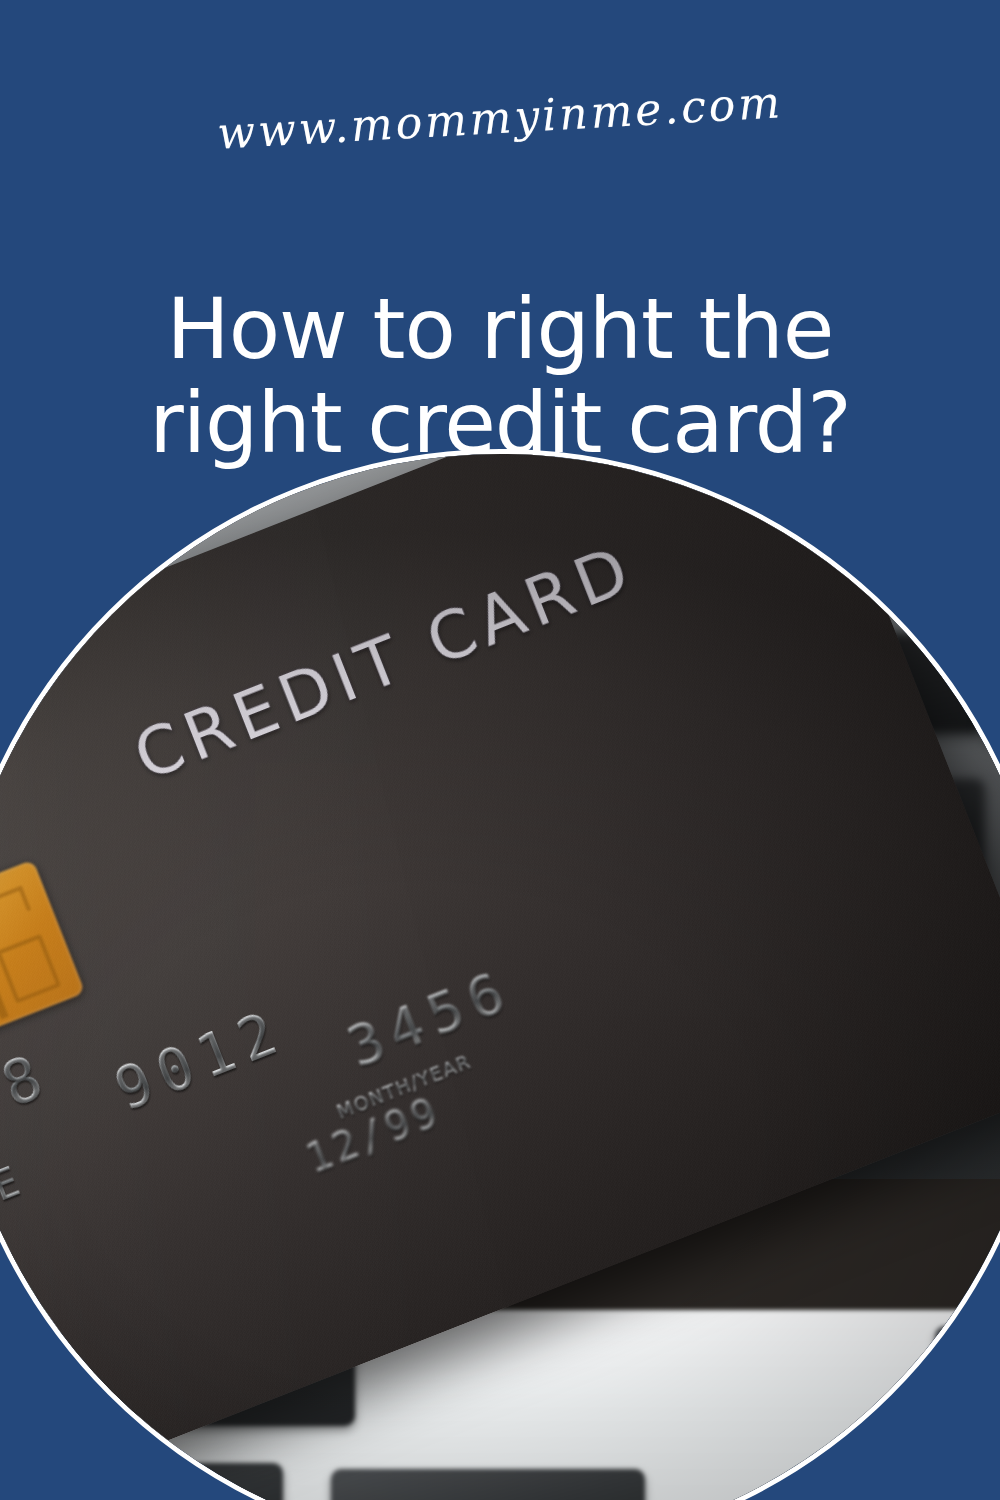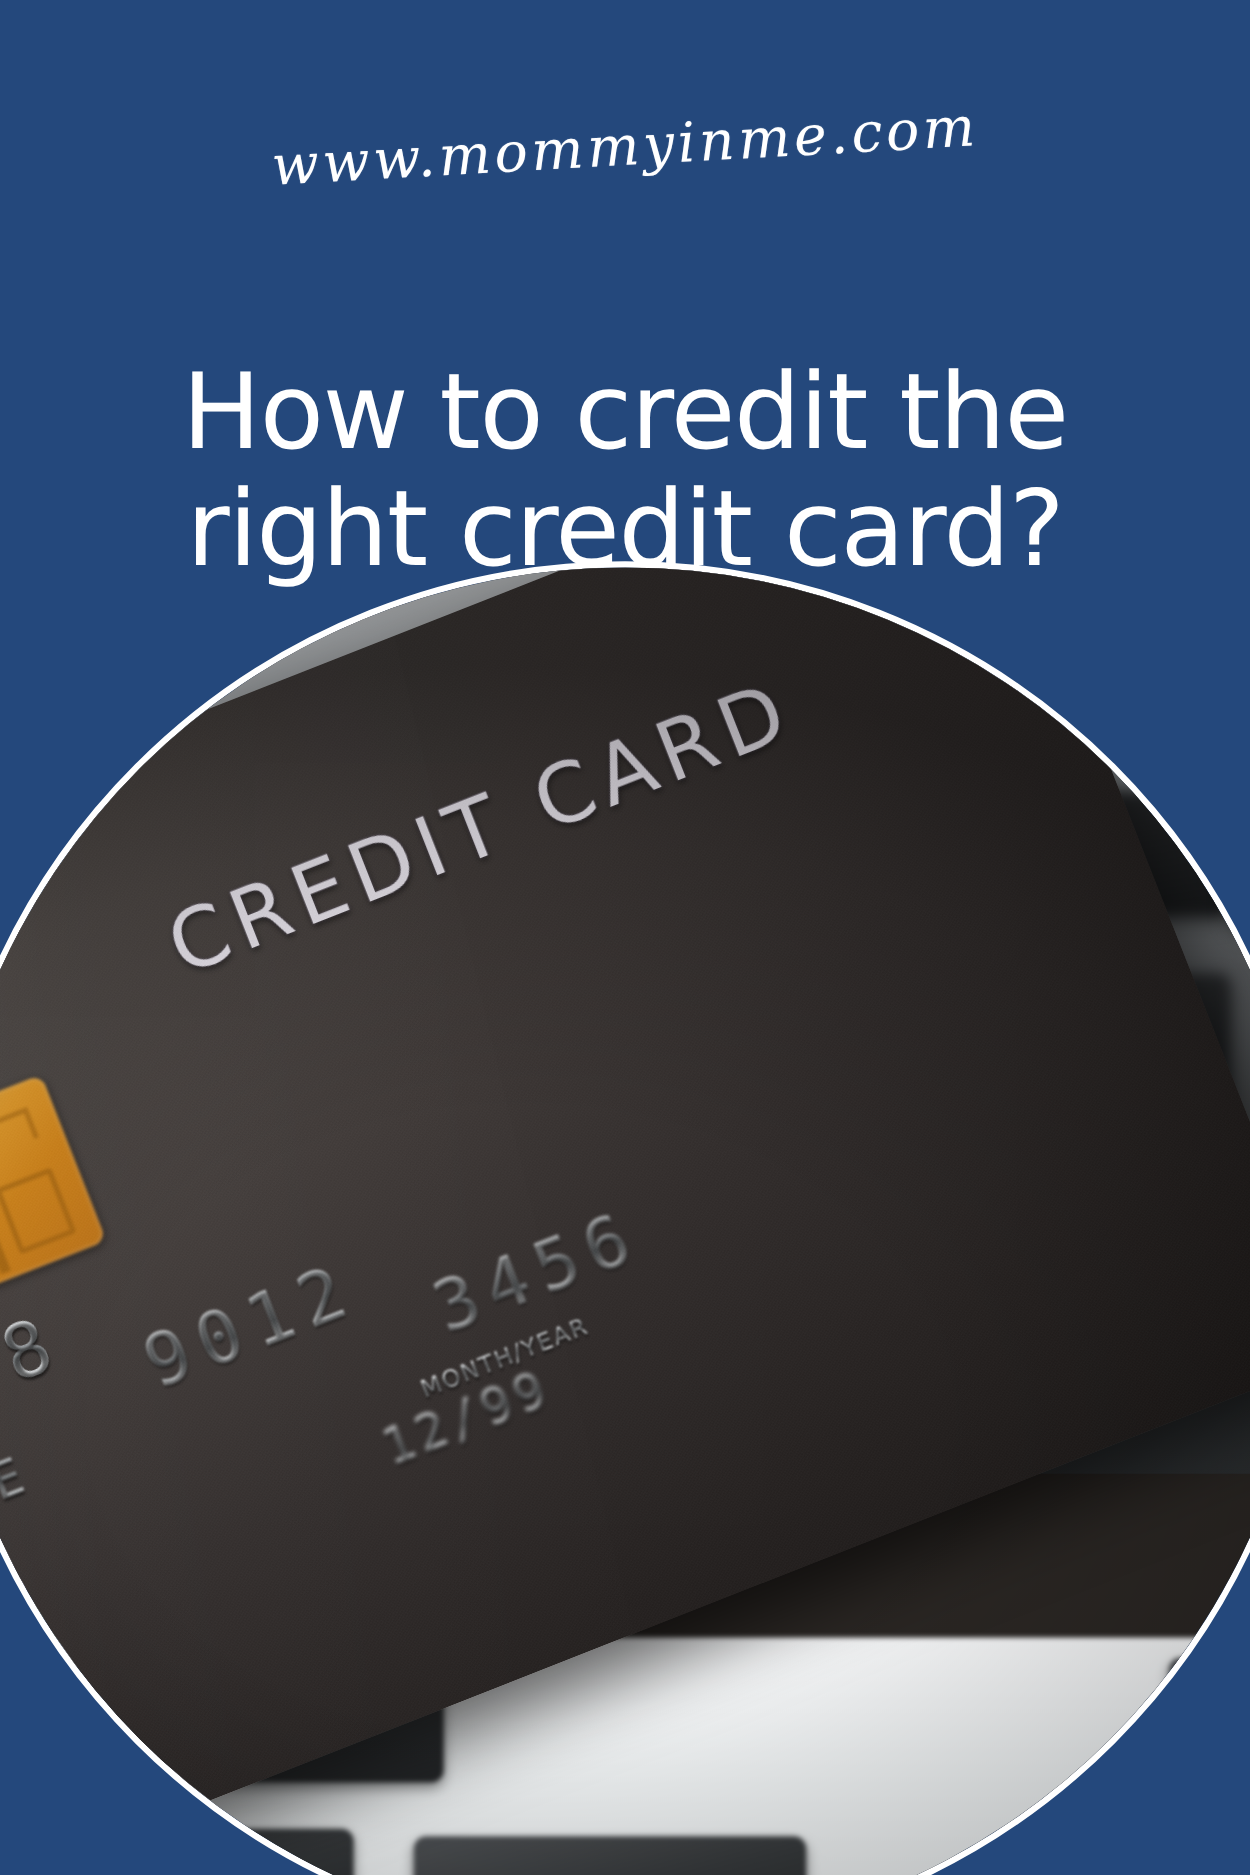--- a/index.html
+++ b/index.html
@@ -266,21 +266,21 @@
 </head>
 <body>
 
 <div class="pin">
 
   <div class="site-url">
     <span>www.mommyinme.com</span>
   </div>
 
   <h1 class="headline">
-    <span class="ln">How to credit the</span>
+    <span class="ln">How to right the</span>
     <span class="ln">right credit card?</span>
   </h1>
 
   <div class="photo-ring">
     <div class="photo">
 
       <div class="kb">
         <div class="key" style="left:24%;  top:32%; width:14%;  height:13%;"></div>
         <div class="key" style="left:40%;  top:30%; width:14%;  height:13%;"></div>
         <div class="key lite" style="left:56%;  top:29%; width:14%;  height:13%;"></div>

